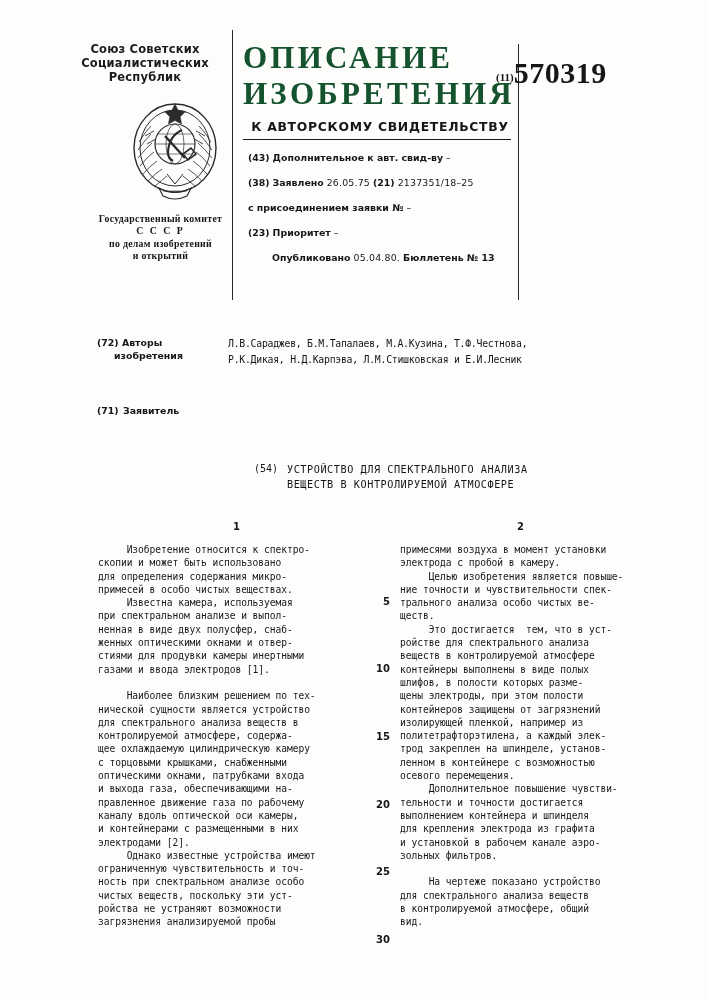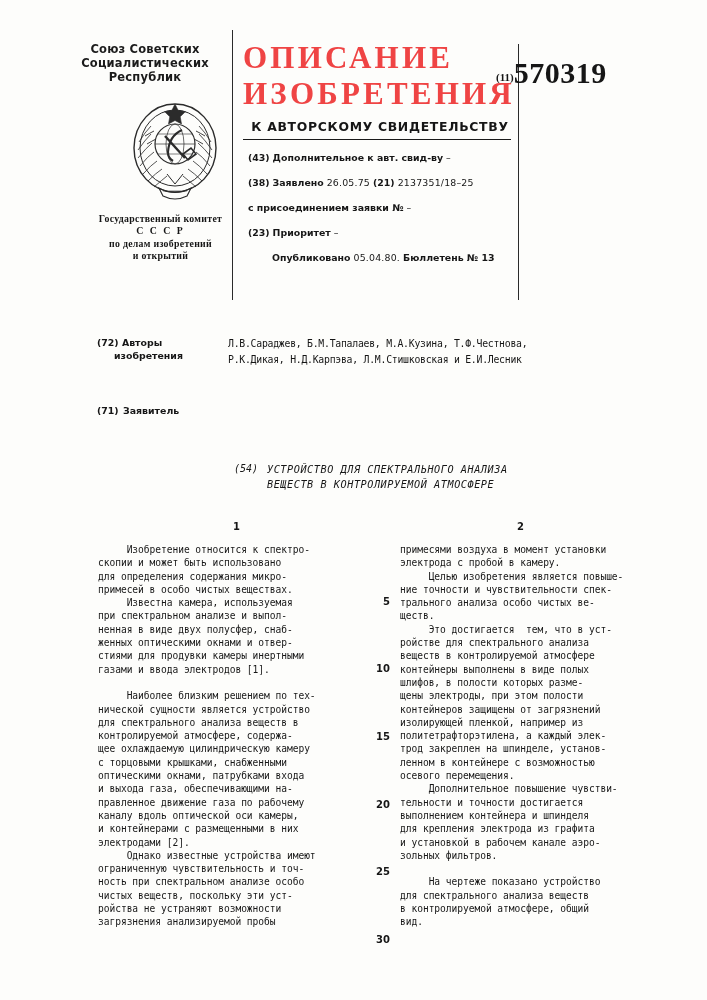--- a/index.html
+++ b/index.html
@@ -90,21 +90,21 @@
     left: 243px;
     top: 40px;
     width: 268px;
   }
   .big-title {
     font-family: "Liberation Serif", serif;
     font-weight: bold;
     font-size: 31px;
     line-height: 36px;
     letter-spacing: 3.2px;
-    color: #ef4444;
+    color: #14532d;
   }
   .sub-title {
     margin-top: 7px;
     font-family: "DejaVu Sans", sans-serif;
     font-weight: bold;
     font-size: 12.4px;
     letter-spacing: 0.7px;
     text-align: center;
     padding-left: 6px;
   }
@@ -227,24 +227,23 @@
   }
   .applicant-label {
     font-family: "DejaVu Sans", sans-serif;
     font-size: 9.4px;
     font-weight: bold;
   }
 
   
   .title54 {
     position: absolute;
-    left: 234px;
+    left: 254px;
     top: 463px;
     width: 420px;
-    font-style: italic;
   }
   .t54-code {
     position: absolute;
     left: 0; top: 0;
     font-family: "DejaVu Sans Mono", monospace;
     font-size: 10px;
   }
   .t54-text {
     margin-left: 33px;
     font-family: "DejaVu Sans Mono", monospace;

